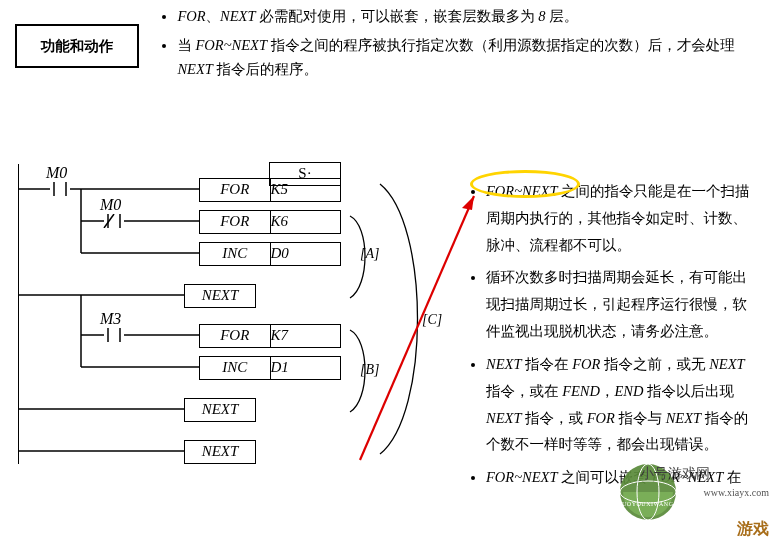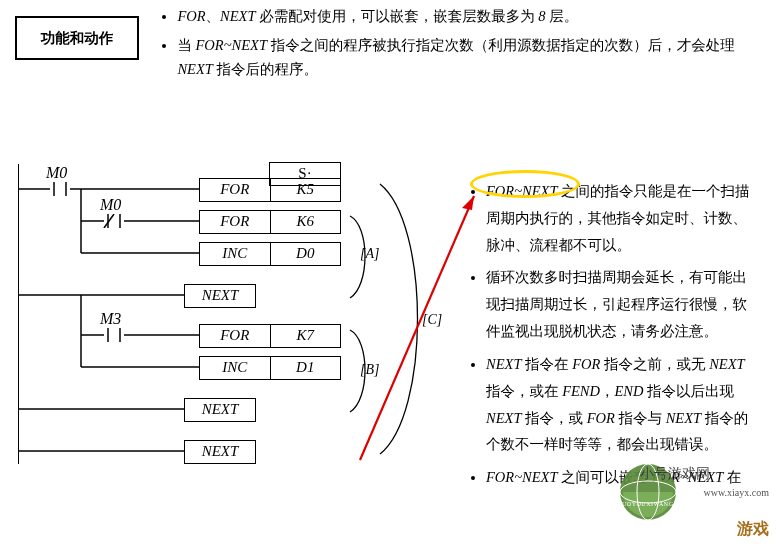--- a/index.html
+++ b/index.html
@@ -1,29 +1,29 @@
 <!DOCTYPE html>
 <html><head>
 <meta charset="utf-8">
 <style>
   body{margin:0;font-family:"SimSun","Songti SC",serif;color:#000;background:#fff;font-size:14.5px}
   .page{position:relative;width:776px;height:548px;overflow:hidden}
-  .tbox{position:absolute;left:15px;top:16px;width:120px;height:40px;border:2px solid #000;display:flex;align-items:center;justify-content:center;font-weight:bold}
+  .tbox{position:absolute;left:15px;top:24px;width:120px;height:40px;border:2px solid #000;display:flex;align-items:center;justify-content:center;font-weight:bold}
   .bul{position:absolute;left:160px;width:600px;line-height:1.7}
   .bul2{position:absolute;left:55px;width:705px;line-height:1.7}
   ul.col{list-style:disc;padding-left:0;margin:0}
   ul.col li{margin-left:1.2em;margin-bottom:4px}
   i{font-style:italic;font-family:"Times New Roman",serif}
   
   .lad{position:absolute;left:18px;top:164px;width:420px;height:300px}
   .lrail{position:absolute;left:0;top:0;bottom:0;border-left:1.5px solid #000}
   .ibox{position:absolute;width:70px;height:22px;border:1.5px solid #000;text-align:center;font-family:"Times New Roman",serif;font-style:italic;font-size:15px;line-height:21px}
   .wbox{position:absolute;width:140px;height:22px;border:1.5px solid #000;display:flex;font-family:"Times New Roman",serif;font-style:italic;font-size:15px}
   .wbox .a{width:50%;border-right:1.5px solid #000;text-align:center;line-height:21px}
-  .wbox .b{width:50%;text-align:center;line-height:21px}
+  .wbox .b{width:50%;text-align:left;line-height:21px}
   .cnt{position:absolute;font-size:16px;font-family:"Times New Roman",serif;font-style:italic}
   .rnotes{position:absolute;left:458px;top:170px;width:305px;line-height:1.85}
   .rnotes ul{list-style:disc;margin:8px;padding-left:20px}
   .rnotes li{margin-bottom:6px}
   .hl{position:absolute;left:470px;top:170px;width:104px;height:22px;border:3px solid #ffd400;border-radius:50%}
   .annA{position:absolute;font-style:italic;font-family:"Times New Roman",serif;font-size:14px}
 </style>
 </head>
 <body>
 <div class="page">

